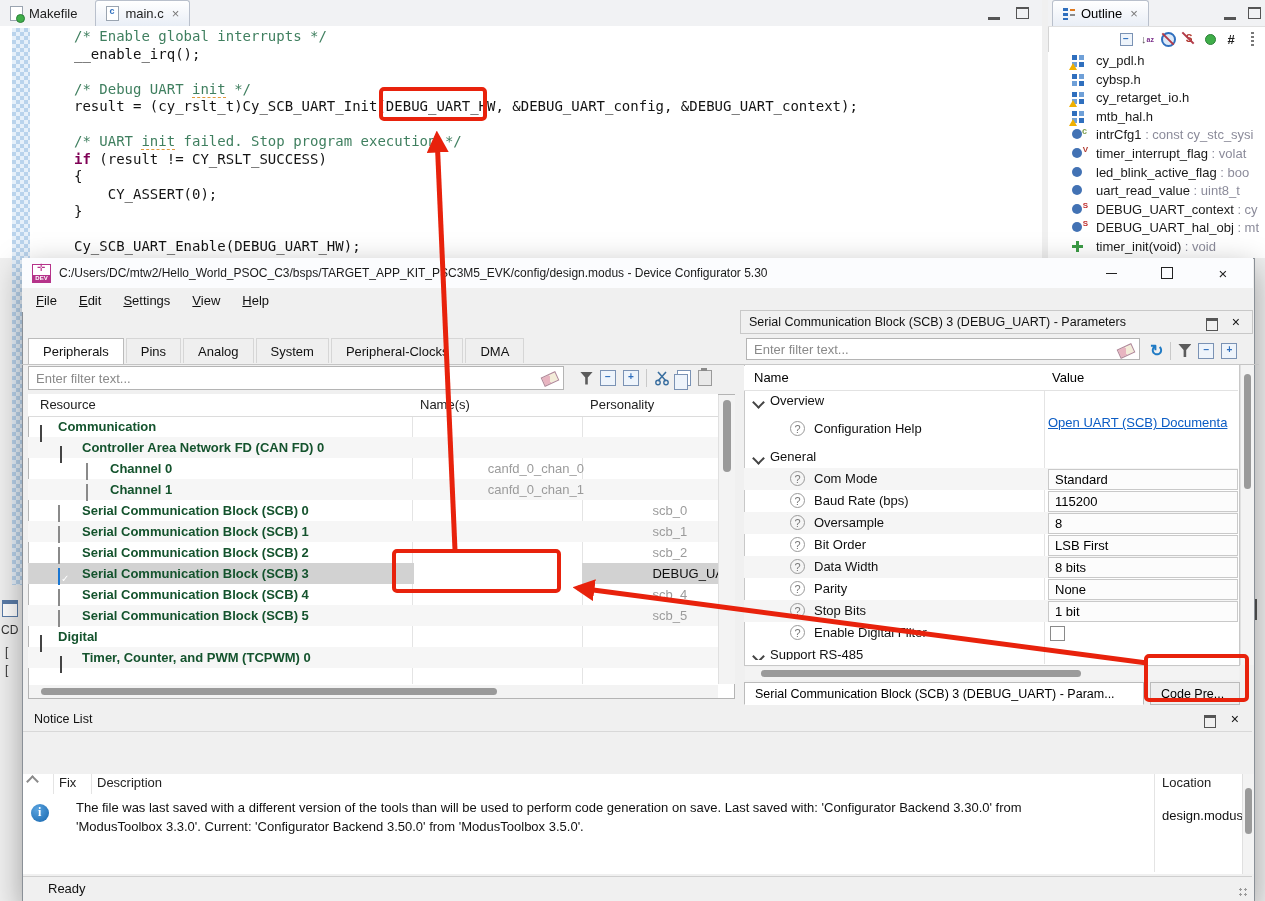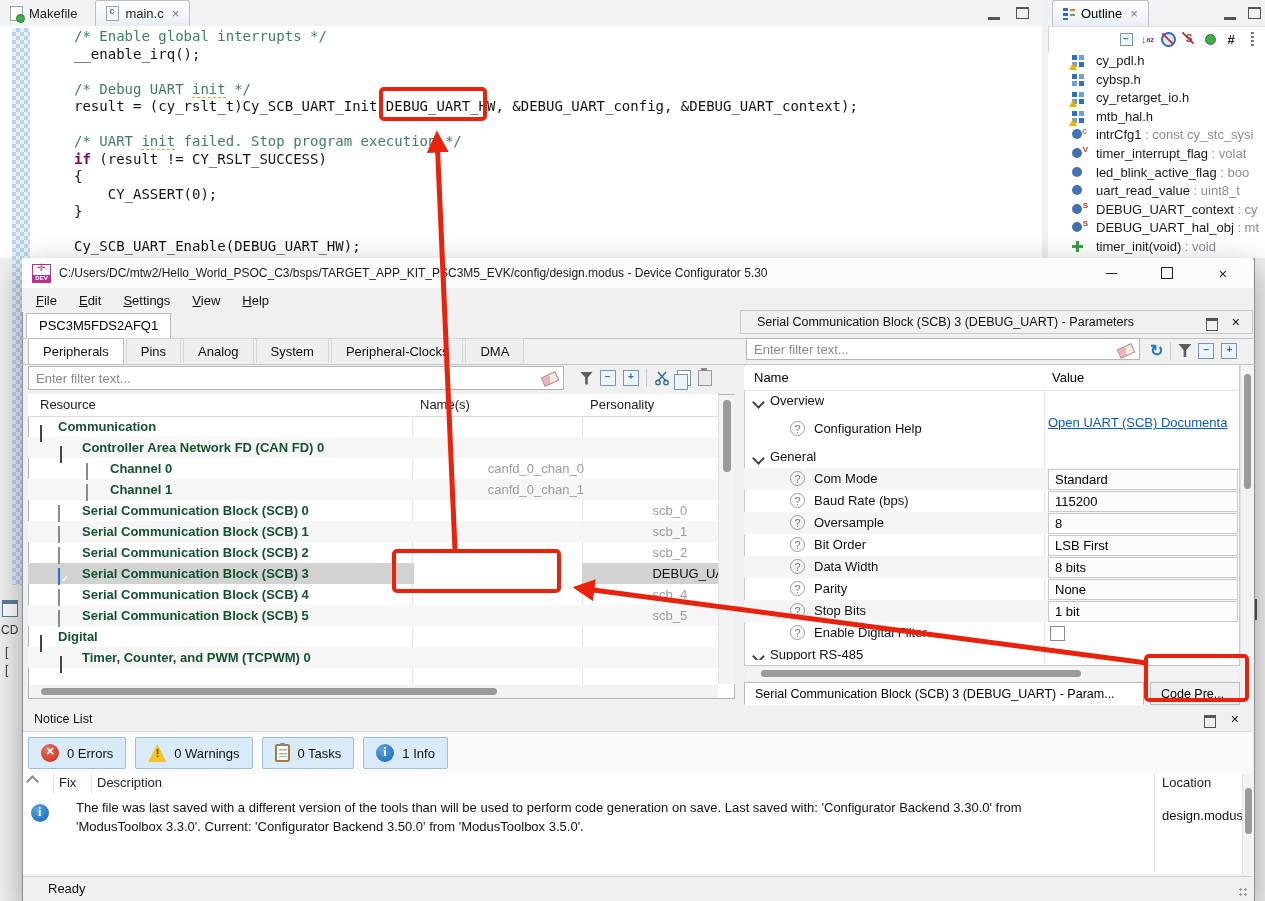--- a/index.html
+++ b/index.html
@@ -116,21 +116,21 @@
   .trow.chk .cbx::after{content:"✓";color:#fff;font-size:10px;position:absolute;left:2px;top:-1px;}
   .rlabel{position:absolute;color:#14532d;font-weight:bold;}
   .l1 .rlabel{left:28px;} .l2 .rlabel{left:52px;} .l3 .rlabel{left:80px;}
   .rname{position:absolute;left:392px;color:#111;}
   .rname.unset{color:#9b9b9b;}
   .rpers{position:absolute;left:556px;padding:0 6px;}
   .scroll-v{background:#f3f3f3;border-left:1px solid #e0e0e0;z-index:13;}
   .scroll-h{background:#f3f3f3;z-index:13;}
   .thumb{position:absolute;background:#9a9a9a;border-radius:4px;}
   
-  .ppanel-title{left:740px;top:310px;width:513px;height:24px;background:#f0f0f0;border:1px solid #c8c8c8;z-index:11;font-size:12.5px;line-height:22px;padding-left:16px;box-sizing:border-box;color:#111;}
+  .ppanel-title{left:740px;top:310px;width:513px;height:24px;background:#f0f0f0;border:1px solid #c8c8c8;z-index:11;font-size:12.5px;line-height:22px;padding-left:8px;box-sizing:border-box;color:#111;}
   .pfilter{left:746px;top:338px;width:394px;height:22px;background:#fff;border:1px solid #b4b4b4;z-index:11;font-size:13px;color:#8a8a8a;line-height:22px;padding-left:7px;box-sizing:border-box;}
   .refresh{color:#1f7ac4;font-size:16px;font-weight:bold;}
   .ptable{left:744px;top:364px;width:496px;height:302px;background:#fff;border:1px solid #c8c8c8;z-index:11;box-sizing:border-box;}
   .phdr{left:744px;top:366px;width:494px;height:24px;z-index:12;font-size:13px;border-bottom:1px solid #e2e2e2;background:#fff;}
   .phdr span{position:absolute;top:4px;}
   .prows{left:744px;top:390px;width:494px;height:270px;overflow:hidden;z-index:12;}
   .prow{position:relative;font-size:13px;height:22px;line-height:22px;}
   .prow.tall{height:34px;line-height:34px;}
   .prow.z{background:#f5f5f5;}
   .pchev{position:absolute;left:10px;top:8px;width:7px;height:7px;border:solid #444;border-width:0 0 2px 2px;transform:rotate(-45deg);}
@@ -305,23 +305,20 @@
   </div>
 
   <div class="abs menubar">
     <span class="menu-item">File</span>
       <span class="menu-item">Edit</span>
       <span class="menu-item">Settings</span>
       <span class="menu-item">View</span>
       <span class="menu-item">Help</span>
   </div>
 
-  <div class="abs devtabbar">
-    <span class="devtab">PSC3M5FDS2AFQ1</span>
-  </div>
 
   <div class="abs maintabbar">
     <span class="maintab active">Peripherals</span>
       <span class="maintab">Pins</span>
       <span class="maintab">Analog</span>
       <span class="maintab">System</span>
       <span class="maintab">Peripheral-Clocks</span>
       <span class="maintab">DMA</span>
   </div>
 
@@ -549,38 +546,20 @@
     <span class="ptab active" style="left:0;width:400px;">Serial Communication Block (SCB) 3 (DEBUG_UART) - Param...</span>
     <span class="ptab" style="left:406px;width:90px;">Code Pre...</span>
   </div>
 
   
   <div class="abs nheader">
     <span>Notice List</span>
     <span class="floatico" style="position:absolute;right:36px;top:7px;"></span>
     <span style="position:absolute;right:13px;top:0;font-size:14px;">×</span>
   </div>
-  <div class="abs ntoolbar">
-    <span class="nbtn">
-        <span class="nicon err"></span>
-        <span>0 Errors</span>
-      </span>
-      <span class="nbtn">
-        <span class="nicon warn"></span>
-        <span>0 Warnings</span>
-      </span>
-      <span class="nbtn">
-        <span class="nicon task"></span>
-        <span>0 Tasks</span>
-      </span>
-      <span class="nbtn">
-        <span class="nicon info"></span>
-        <span>1 Info</span>
-      </span>
-  </div>
   <div class="abs ntablehdr">
     <span style="left:5px;top:3px;width:7px;height:7px;border:solid #8a8a8a;border-width:2px 2px 0 0;transform:rotate(-45deg);"></span>
     <span style="left:36px;">Fix</span>
     <span style="left:74px;">Description</span>
     <span style="left:1139px;">Location</span>
     <span class="colline" style="left:30px;top:0;height:20px;"></span>
     <span class="colline" style="left:68px;top:0;height:20px;"></span>
   </div>
   <span class="abs colline" style="left:1154px;top:774px;height:98px;z-index:12;"></span>
   <div class="abs nrowarea">

